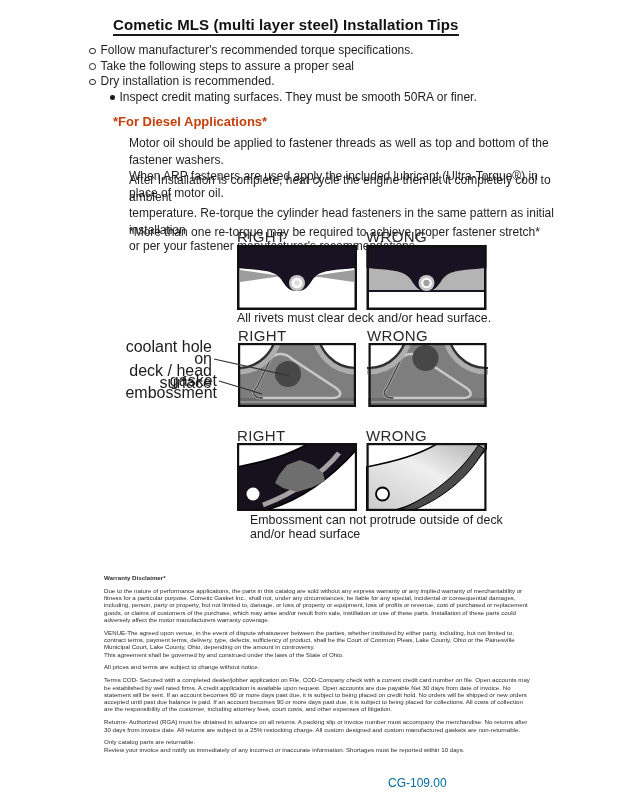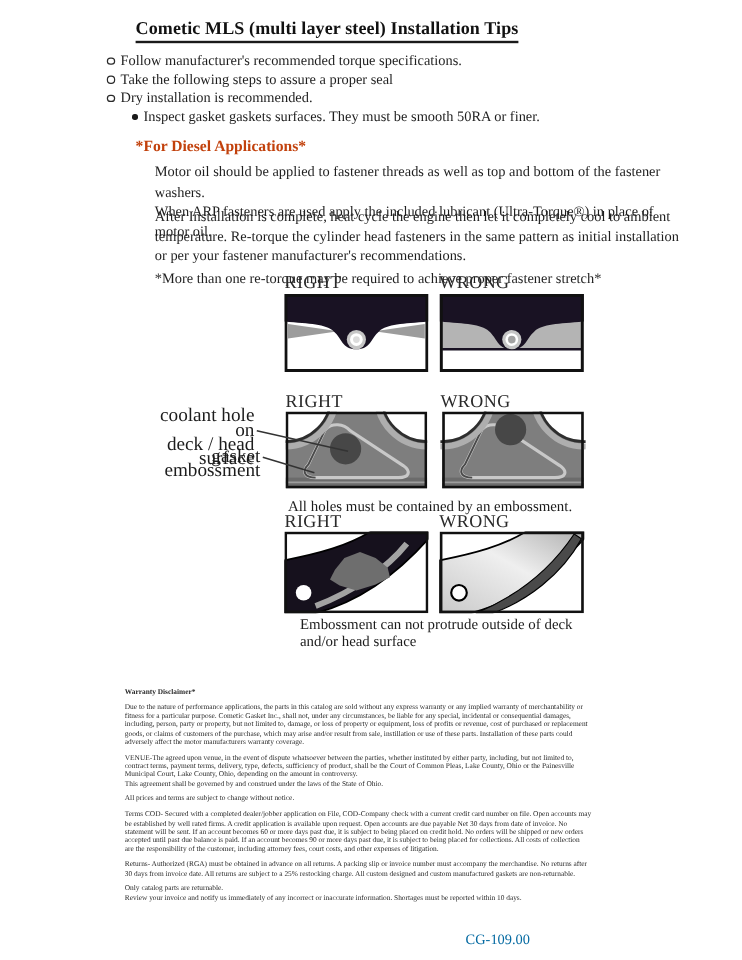--- a/index.html
+++ b/index.html
@@ -1,18 +1,18 @@
 <!DOCTYPE html>
 <html><head>
 <meta charset="utf-8">
 <style>
   html,body { margin:0; padding:0; background:#ffffff; }
   .page {
     position:relative; width:618px; height:800px; background:#ffffff;
-    font-family:Liberation Serif, serif; color:#1f1f1f; overflow:hidden;
+    font-family:Liberation Sans, sans-serif; color:#1f1f1f; overflow:hidden;
   }
   .abs { position:absolute; }
 
   .title {
     left:113px; top:16px; font-size:15px; font-weight:bold; color:#111;
     border-bottom:2px solid #1a1a1a; padding-bottom:1px; letter-spacing:0.1px;
   }
 
   .bullets { left:89px; top:43px; width:478px; font-size:12px; line-height:15.6px; }
   .brow { display:flex; }
@@ -53,21 +53,21 @@
     <div class="brow">
       <span class="mk"></span>
       <span>Take the following steps to assure a proper seal</span>
     </div>
     <div class="brow">
       <span class="mk"></span>
       <span>Dry installation is recommended.</span>
     </div>
     <div class="brow sub">
       <span class="mk fill"></span>
-      <span>Inspect gasket gaskets surfaces.  They must be smooth 50RA or finer.</span>
+      <span>Inspect credit mating surfaces.  They must be smooth 50RA or finer.</span>
     </div>
   </div>
 
   <div class="abs h2">*For Diesel Applications*</div>
   <div class="abs para p1">Motor oil should be applied to fastener threads as well as top and bottom of the fastener washers.
 When ARP fasteners are used apply the included lubricant (Ultra-Torque®) in place of motor oil.</div>
   <div class="abs para p2">After Installation is complete, heat cycle the engine then let it completely cool to ambient
 temperature. Re-torque the cylinder head fasteners in the same pattern as initial installation
 or per your fastener manufacturer's recommendations.</div>
   <div class="abs para p3">*More than one re-torque may be required to achieve proper fastener stretch*</div>
@@ -91,20 +91,21 @@
     <rect x="2" y="23" width="116" height="23" fill="#b4b4b4"></rect>
     <path d="M0,0 H120 V23 C98,25 86,25 79,31 C72,37 72,46 60,46 C48,46 48,37 41,31 C34,25 22,25 0,23 Z" fill="#191223"></path>
     <rect x="2" y="46" width="116" height="17" fill="#ffffff"></rect>
     <line x1="2" y1="46" x2="118" y2="46" stroke="#191223" stroke-width="2"></line>
     <circle cx="60" cy="38" r="8" fill="#c6c6c6"></circle>
     <circle cx="60" cy="38" r="5.3" fill="#ffffff"></circle>
     <circle cx="60" cy="38" r="3.2" fill="#a2a2a2"></circle>
     <rect x="1.25" y="1.25" width="117.5" height="62.5" fill="none" stroke="#111111" stroke-width="2.5"></rect>
   </svg>
 
+  <div class="abs caption" style="left:237px; top:312px;">All rivets must clear deck and/or head surface.</div>
 
   <div class="abs dg-label" style="left:238px; top:327px; width:118px;">RIGHT</div>
   <div class="abs dg-label" style="left:367px; top:327px; width:121px;">WRONG</div>
 
   <div class="abs side-label" style="left:117px; top:341px; width:95px;">coolant hole on
 deck / head surface</div>
   <div class="abs side-label" style="left:117px; top:375px; width:100px;">gasket embossment</div>
 
   <svg class="abs dg-box" style="left:238px; top:343px;" width="118" height="64" viewBox="0 0 118 64">
     <rect width="118" height="64" fill="#7e7e7e"></rect>
@@ -132,21 +133,20 @@
     <circle cx="118" cy="-13" r="38" fill="#ffffff" stroke="#2e2e2e" stroke-width="2.2"></circle>
     <circle cx="57" cy="15" r="13" fill="#474747"></circle>
     <rect x="1.1" y="1.1" width="115.8" height="61.8" fill="none" stroke="#111111" stroke-width="2.2"></rect>
   </svg>
 
   <svg class="abs" style="left:212px; top:352px;" width="85" height="48" viewBox="0 0 85 48">
     <line x1="2" y1="7" x2="78" y2="24" stroke="#333333" stroke-width="1.2"></line>
     <line x1="7" y1="29" x2="50" y2="42" stroke="#333333" stroke-width="1.2"></line>
   </svg>
 
-  <div class="abs caption" style="left:240px; top:416px;">All holes must be contained by an embossment.</div>
 
   <div class="abs dg-label" style="left:237px; top:427px;">RIGHT</div>
   <div class="abs dg-label" style="left:366px; top:427px; width:121px;">WRONG</div>
 
   <svg class="abs dg-box" style="left:237px; top:443px;" width="120" height="68" viewBox="0 0 120 68">
     <rect width="120" height="68" fill="#ffffff"></rect>
     <path d="M0,68 V24 C30,18 52,12 72,0 H120 V6 C88,42 56,60 26,68 Z" fill="#16111d" stroke="#000000" stroke-width="1.5"></path>
     <path d="M26,62 C58,50 86,30 102,10" fill="none" stroke="#a3a3a3" stroke-width="5"></path>
     <polygon points="42,32 50,22 63,17 76,22 86,30 88,38 76,44 60,49 46,45 38,40" fill="#6e6e6e"></polygon>
     <circle cx="16" cy="51" r="6.5" fill="#ffffff"></circle>

